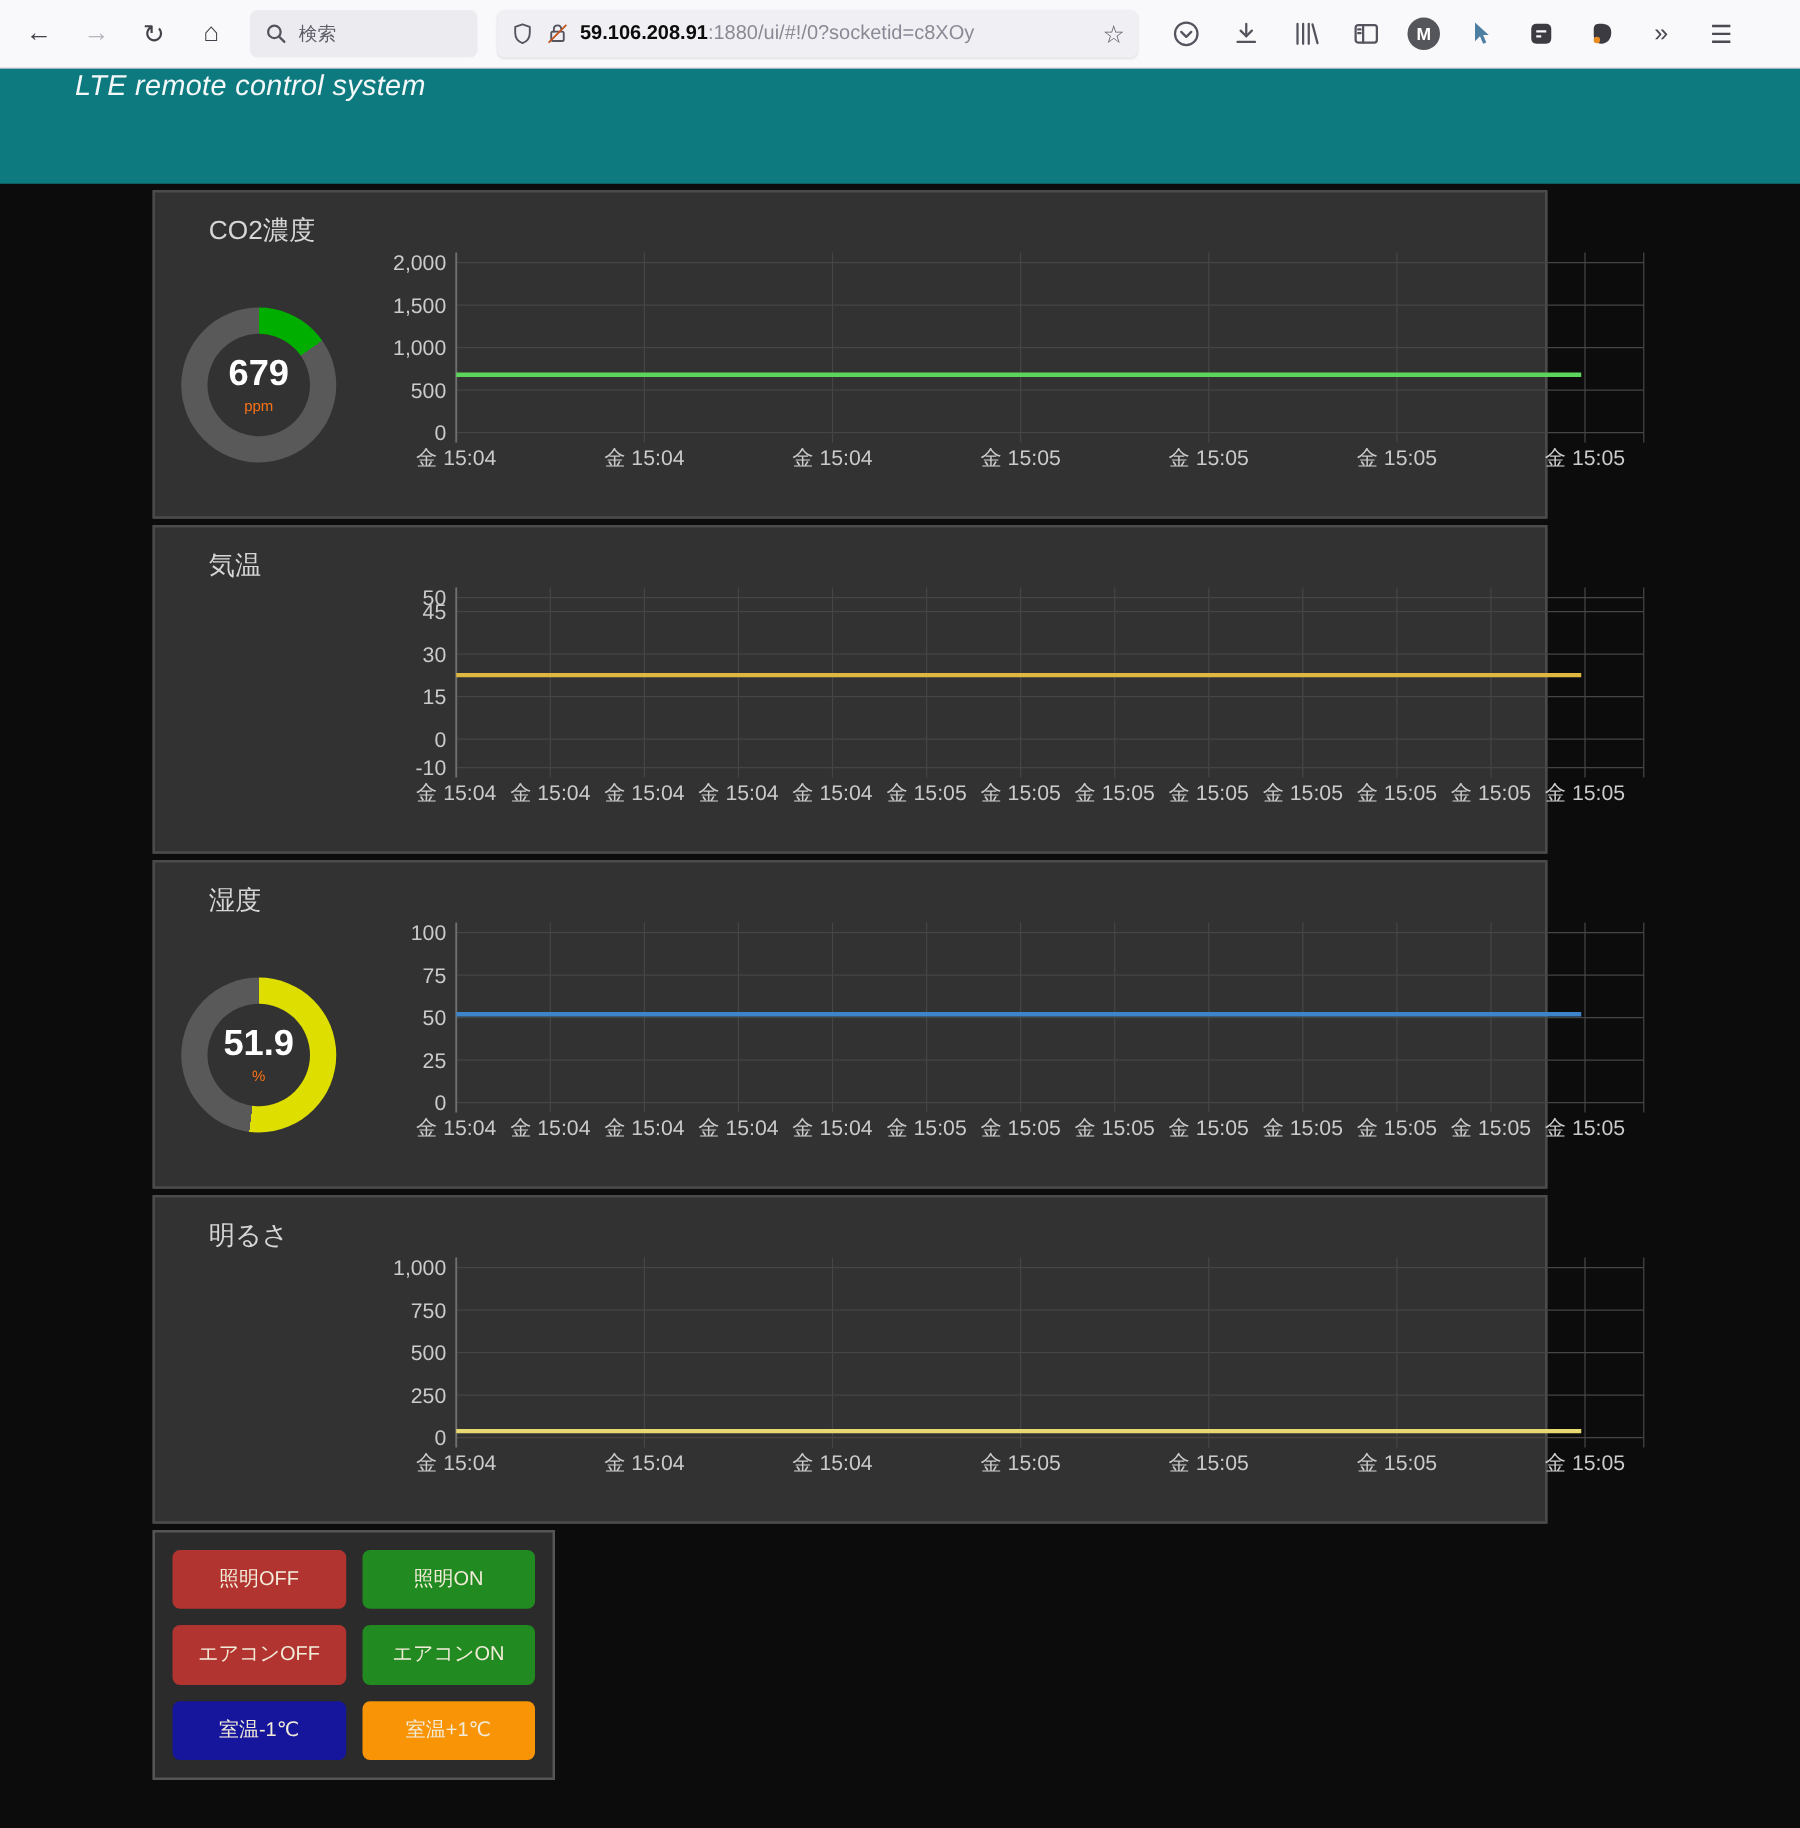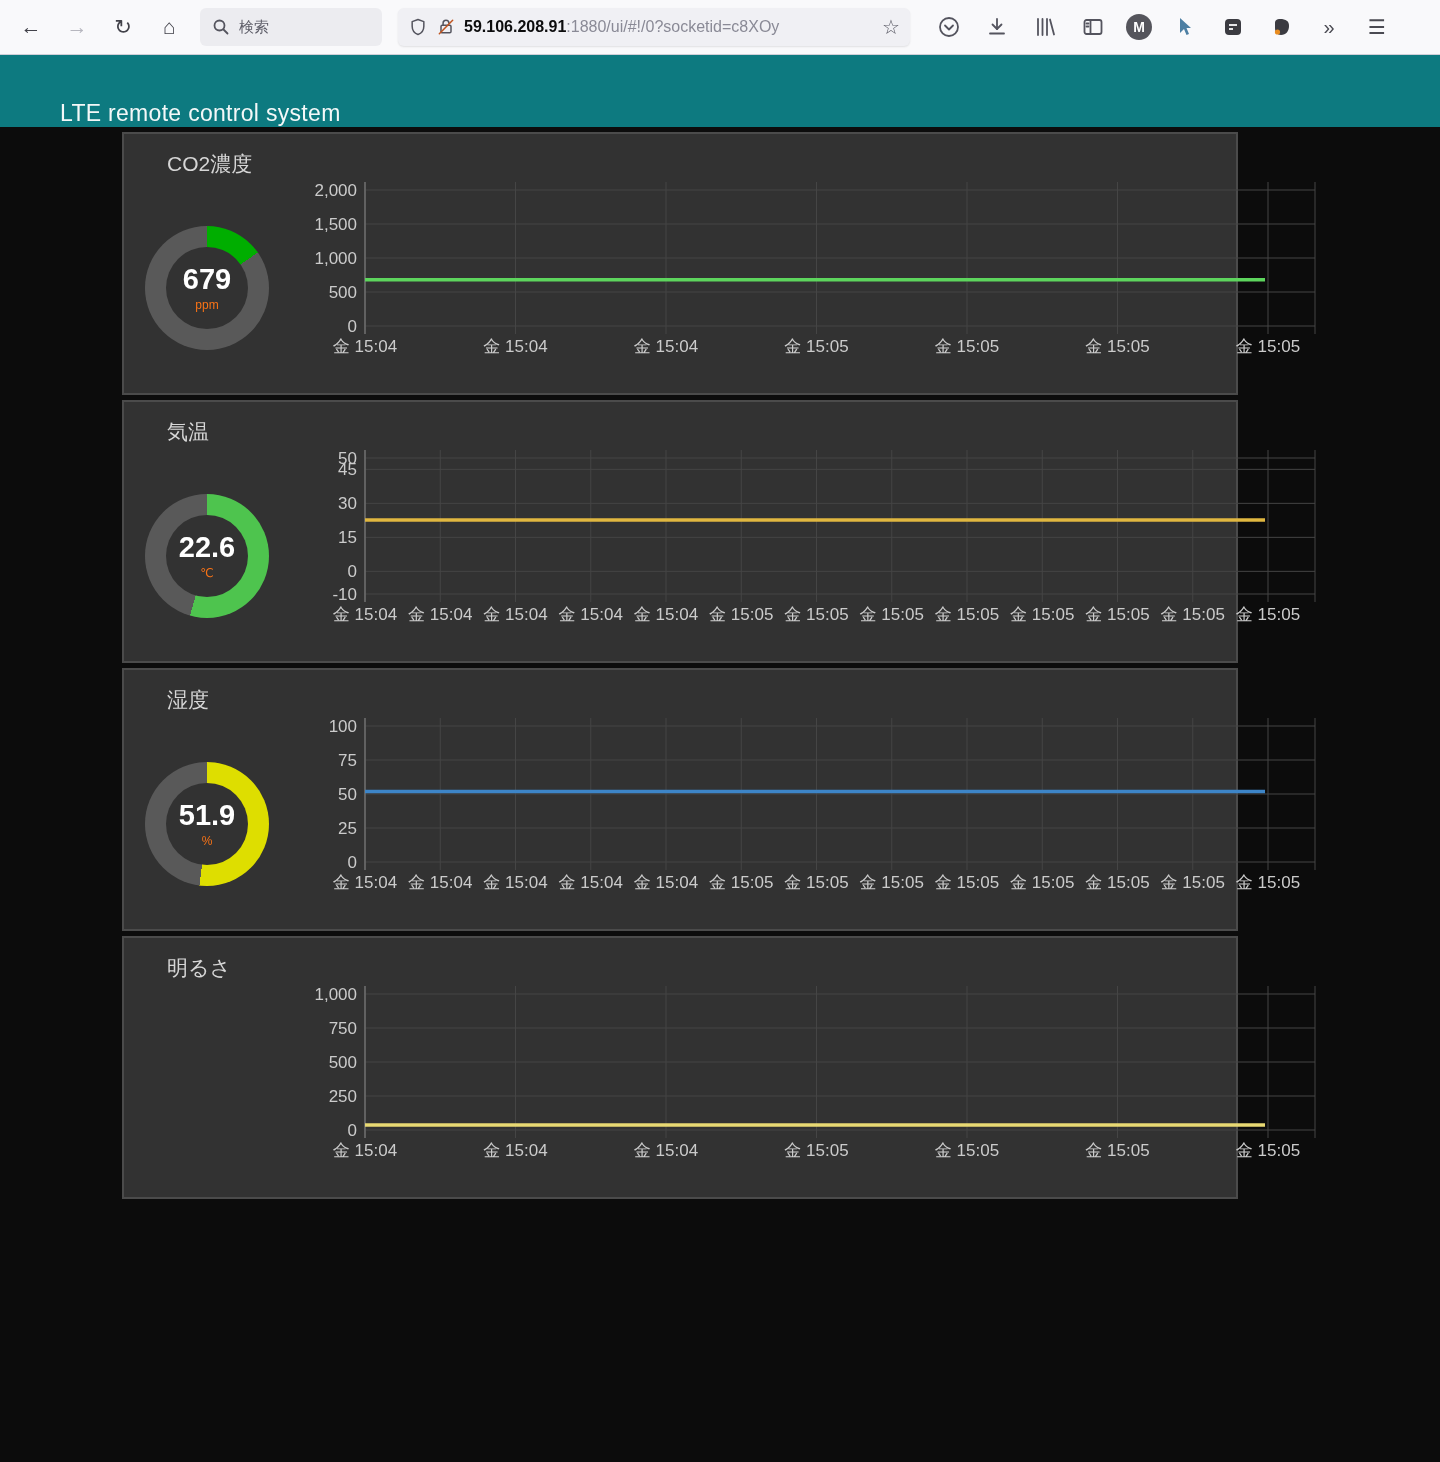--- a/index.html
+++ b/index.html
@@ -23,21 +23,21 @@
   .url-text .dim { color:#8a8a96;margin-top:20px; }
   .star { margin-left:auto; font-size:20px; color:#5b5b66; }
   .right-icons { display:flex; align-items:center; gap:18px; margin-left:24px; }
   .ricon { width:30px; height:30px; display:flex; align-items:center; justify-content:center;
            color:#4a4a52; font-size:20px; }
   .m-circle { width:26px; height:26px; border-radius:50%; background:#55555c; color:#fff;
               display:flex; align-items:center; justify-content:center; font-size:14px; font-weight:bold; }
   svg.ic { stroke:#54545e; stroke-width:1.8; fill:none; stroke-linecap:round; stroke-linejoin:round; }
 
   
-  .app-header { height:72px; background:#0d7a80; display:flex; align-items:flex-end; padding-left:60px; }
+  .app-header { height:92px; background:#0d7a80; display:flex; align-items:flex-start; padding-left:60px;font-style:italic; }
   .app-title { color:#f4f8f8; font-size:23px; letter-spacing:0.3px; }
 
   
   .content { padding-top:5px; }
   .panel { position:relative; width:1116px; height:263px; margin:0 0 5px 122px;
            background:#323232; border:2px solid #4b4b4b; }
   .panel-title { position:absolute; left:43px; top:16px; font-size:21px; color:#d6d6d6; }
   .gauge { position:absolute; left:21px; top:92px; width:124px; height:124px; }
   .gauge-ring { width:124px; height:124px; border-radius:50%; position:relative; background:#595959;text-align:center; }
   .gauge-inner { position:absolute; inset:21px; background:#323232; border-radius:50%;
@@ -183,28 +183,20 @@
         <line x1="968" y1="6" x2="968" y2="158" stroke="#454545" stroke-width="1"></line>
         <text x="968" y="176" fill="#cbcbcb" font-size="17" text-anchor="middle">金 15:05</text>
         <line x1="1015" y1="6" x2="1015" y2="158" stroke="#454545" stroke-width="1"></line>
         <line x1="65" y1="6" x2="65" y2="158" stroke="#6f6f6f" stroke-width="1.5"></line>
         <line x1="65" y1="103.828" x2="965" y2="103.828" stroke="#5dd55d" stroke-width="3.5"></line>
       </svg>
   </section>
 
   <section class="panel">
     <div class="panel-title">気温</div>
-    <div class="gauge">
-      <div class="gauge-ring" style="background: conic-gradient(rgb(78, 196, 78) 0deg, rgb(78, 196, 78) 196deg, rgb(89, 89, 89) 196deg, rgb(89, 89, 89) 360deg);">
-        <div class="gauge-inner">
-          <div class="gauge-value">22.6</div>
-          <div class="gauge-unit">℃</div>
-        </div>
-      </div>
-    </div>
     <svg class="chart-svg" viewBox="0 0 1020 182" width="1020" height="182">
         <line x1="65" y1="14" x2="1015" y2="14" stroke="#454545" stroke-width="1"></line>
         <text x="57" y="20" fill="#cbcbcb" font-size="17" text-anchor="end">50</text>
         <line x1="65" y1="25.333333333333343" x2="1015" y2="25.333333333333343" stroke="#454545" stroke-width="1"></line>
         <text x="57" y="31.333333333333343" fill="#cbcbcb" font-size="17" text-anchor="end">45</text>
         <line x1="65" y1="59.33333333333334" x2="1015" y2="59.33333333333334" stroke="#454545" stroke-width="1"></line>
         <text x="57" y="65.33333333333334" fill="#cbcbcb" font-size="17" text-anchor="end">30</text>
         <line x1="65" y1="93.33333333333333" x2="1015" y2="93.33333333333333" stroke="#454545" stroke-width="1"></line>
         <text x="57" y="99.33333333333333" fill="#cbcbcb" font-size="17" text-anchor="end">15</text>
         <line x1="65" y1="127.33333333333334" x2="1015" y2="127.33333333333334" stroke="#454545" stroke-width="1"></line>
@@ -322,14 +314,22 @@
         <line x1="817.5" y1="6" x2="817.5" y2="158" stroke="#454545" stroke-width="1"></line>
         <text x="817.5" y="176" fill="#cbcbcb" font-size="17" text-anchor="middle">金 15:05</text>
         <line x1="968" y1="6" x2="968" y2="158" stroke="#454545" stroke-width="1"></line>
         <text x="968" y="176" fill="#cbcbcb" font-size="17" text-anchor="middle">金 15:05</text>
         <line x1="1015" y1="6" x2="1015" y2="158" stroke="#454545" stroke-width="1"></line>
         <line x1="65" y1="6" x2="65" y2="158" stroke="#6f6f6f" stroke-width="1.5"></line>
         <line x1="65" y1="144.9136" x2="965" y2="144.9136" stroke="#e8d973" stroke-width="3.5"></line>
       </svg>
   </section>
 
+  <div class="button-panel">
+    <button class="ctl-btn" style="background: rgb(178, 52, 48);">照明OFF</button>
+    <button class="ctl-btn" style="background: rgb(33, 138, 33);">照明ON</button>
+    <button class="ctl-btn" style="background: rgb(178, 52, 48);">エアコンOFF</button>
+    <button class="ctl-btn" style="background: rgb(33, 138, 33);">エアコンON</button>
+    <button class="ctl-btn" style="background: rgb(22, 22, 156);">室温-1℃</button>
+    <button class="ctl-btn" style="background: rgb(248, 148, 6);">室温+1℃</button>
+  </div>
 
 </div>
 
 </body></html>

